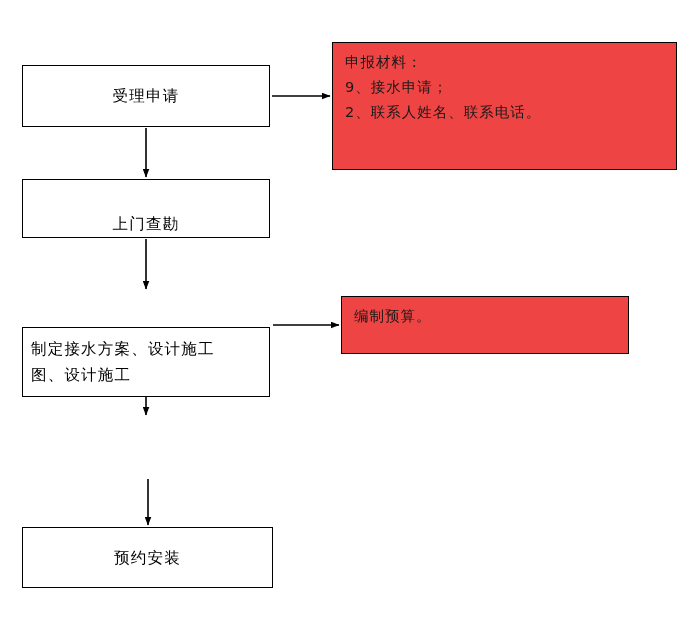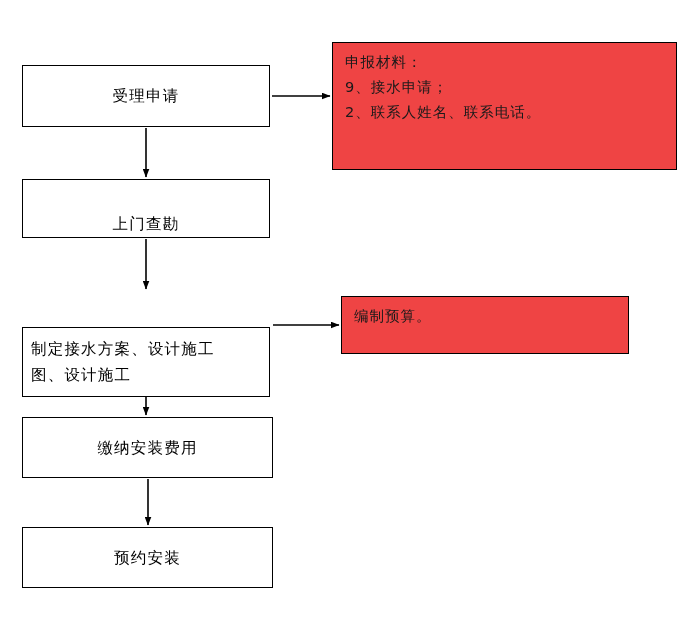--- a/index.html
+++ b/index.html
@@ -123,23 +123,20 @@
     <div class="label">上门查勘</div>
   </div>
 
   <div class="node left-align" id="box-plan">
     <div class="label">
       <div>制定接水方案、设计施工</div>
       <div>图、设计施工</div>
     </div>
   </div>
 
-  <div class="node center" id="box-payment">
-    <div class="label">缴纳安装费用</div>
-  </div>
 
   <div class="node center" id="box-appointment">
     <div class="label">预约安装</div>
   </div>
 
   <div class="note" id="note-materials">
     <div class="noteline">申报材料：</div>
     <div class="noteline numbered">9、接水申请；</div>
     <div class="noteline numbered">2、联系人姓名、联系电话。</div>
   </div>

